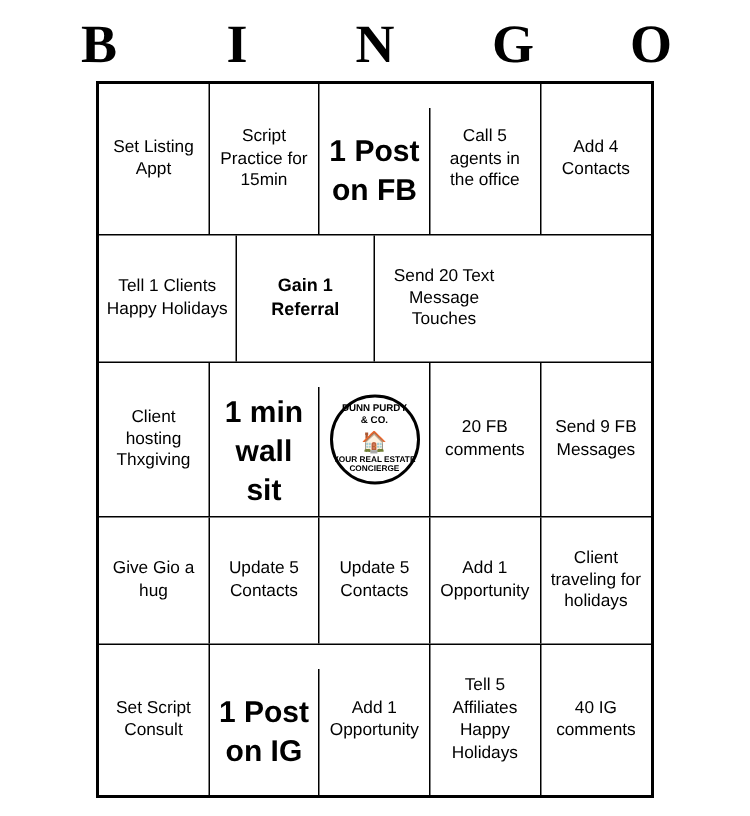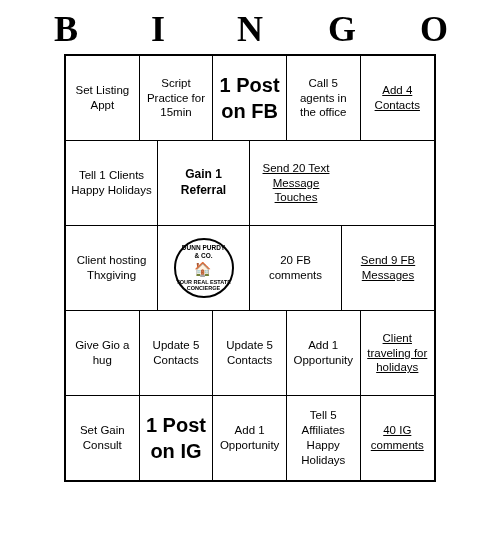--- a/index.html
+++ b/index.html
@@ -44,25 +44,25 @@
       align-items: center;
       justify-content: center;
       text-align: center;
       padding: 4px;
       font-size: 11.5px;
       line-height: 1.3;
       position: relative;
     }
     .cell:last-child {
       border-right: none;
-      text-decoration: underline;
     }
     .cell.large-text {
       font-size: 20px;
       font-weight: bold;
+      margin-top: 16px;
     }
     .cell.medium-large {
       font-size: 12px;
       font-weight: bold;
     }
     .free-space {
       display: flex;
       flex-direction: column;
       align-items: center;
       justify-content: center;
@@ -134,20 +134,23 @@
     </div>
     <div class="cell">
       <span>Send 20 Text Message Touches</span>
     </div>
   </div>
 
   <div class="grid-row">
     <div class="cell">
       <span>Client hosting Thxgiving</span>
     </div>
+    <div class="cell large-text">
+      <span>1 min wall sit</span>
+    </div>
     <div class="cell free-space">
       <div class="logo-circle">
         <span class="company-name">DUNN PURDY</span>
         <span class="company-name">&amp; CO.</span>
         <span class="icon-house">🏠</span>
         <span class="tagline">YOUR REAL ESTATE CONCIERGE</span>
       </div>
     </div>
     <div class="cell">
       <span>20 FB comments</span>
@@ -170,21 +173,21 @@
     <div class="cell">
       <span>Add 1 Opportunity</span>
     </div>
     <div class="cell">
       <span>Client traveling for holidays</span>
     </div>
   </div>
 
   <div class="grid-row">
     <div class="cell">
-      <span>Set Gain Consult</span>
+      <span>Set Script Consult</span>
     </div>
     <div class="cell large-text">
       <span>1 Post on IG</span>
     </div>
     <div class="cell">
       <span>Add 1 Opportunity</span>
     </div>
     <div class="cell">
       <span>Tell 5 Affiliates Happy Holidays</span>
     </div>

